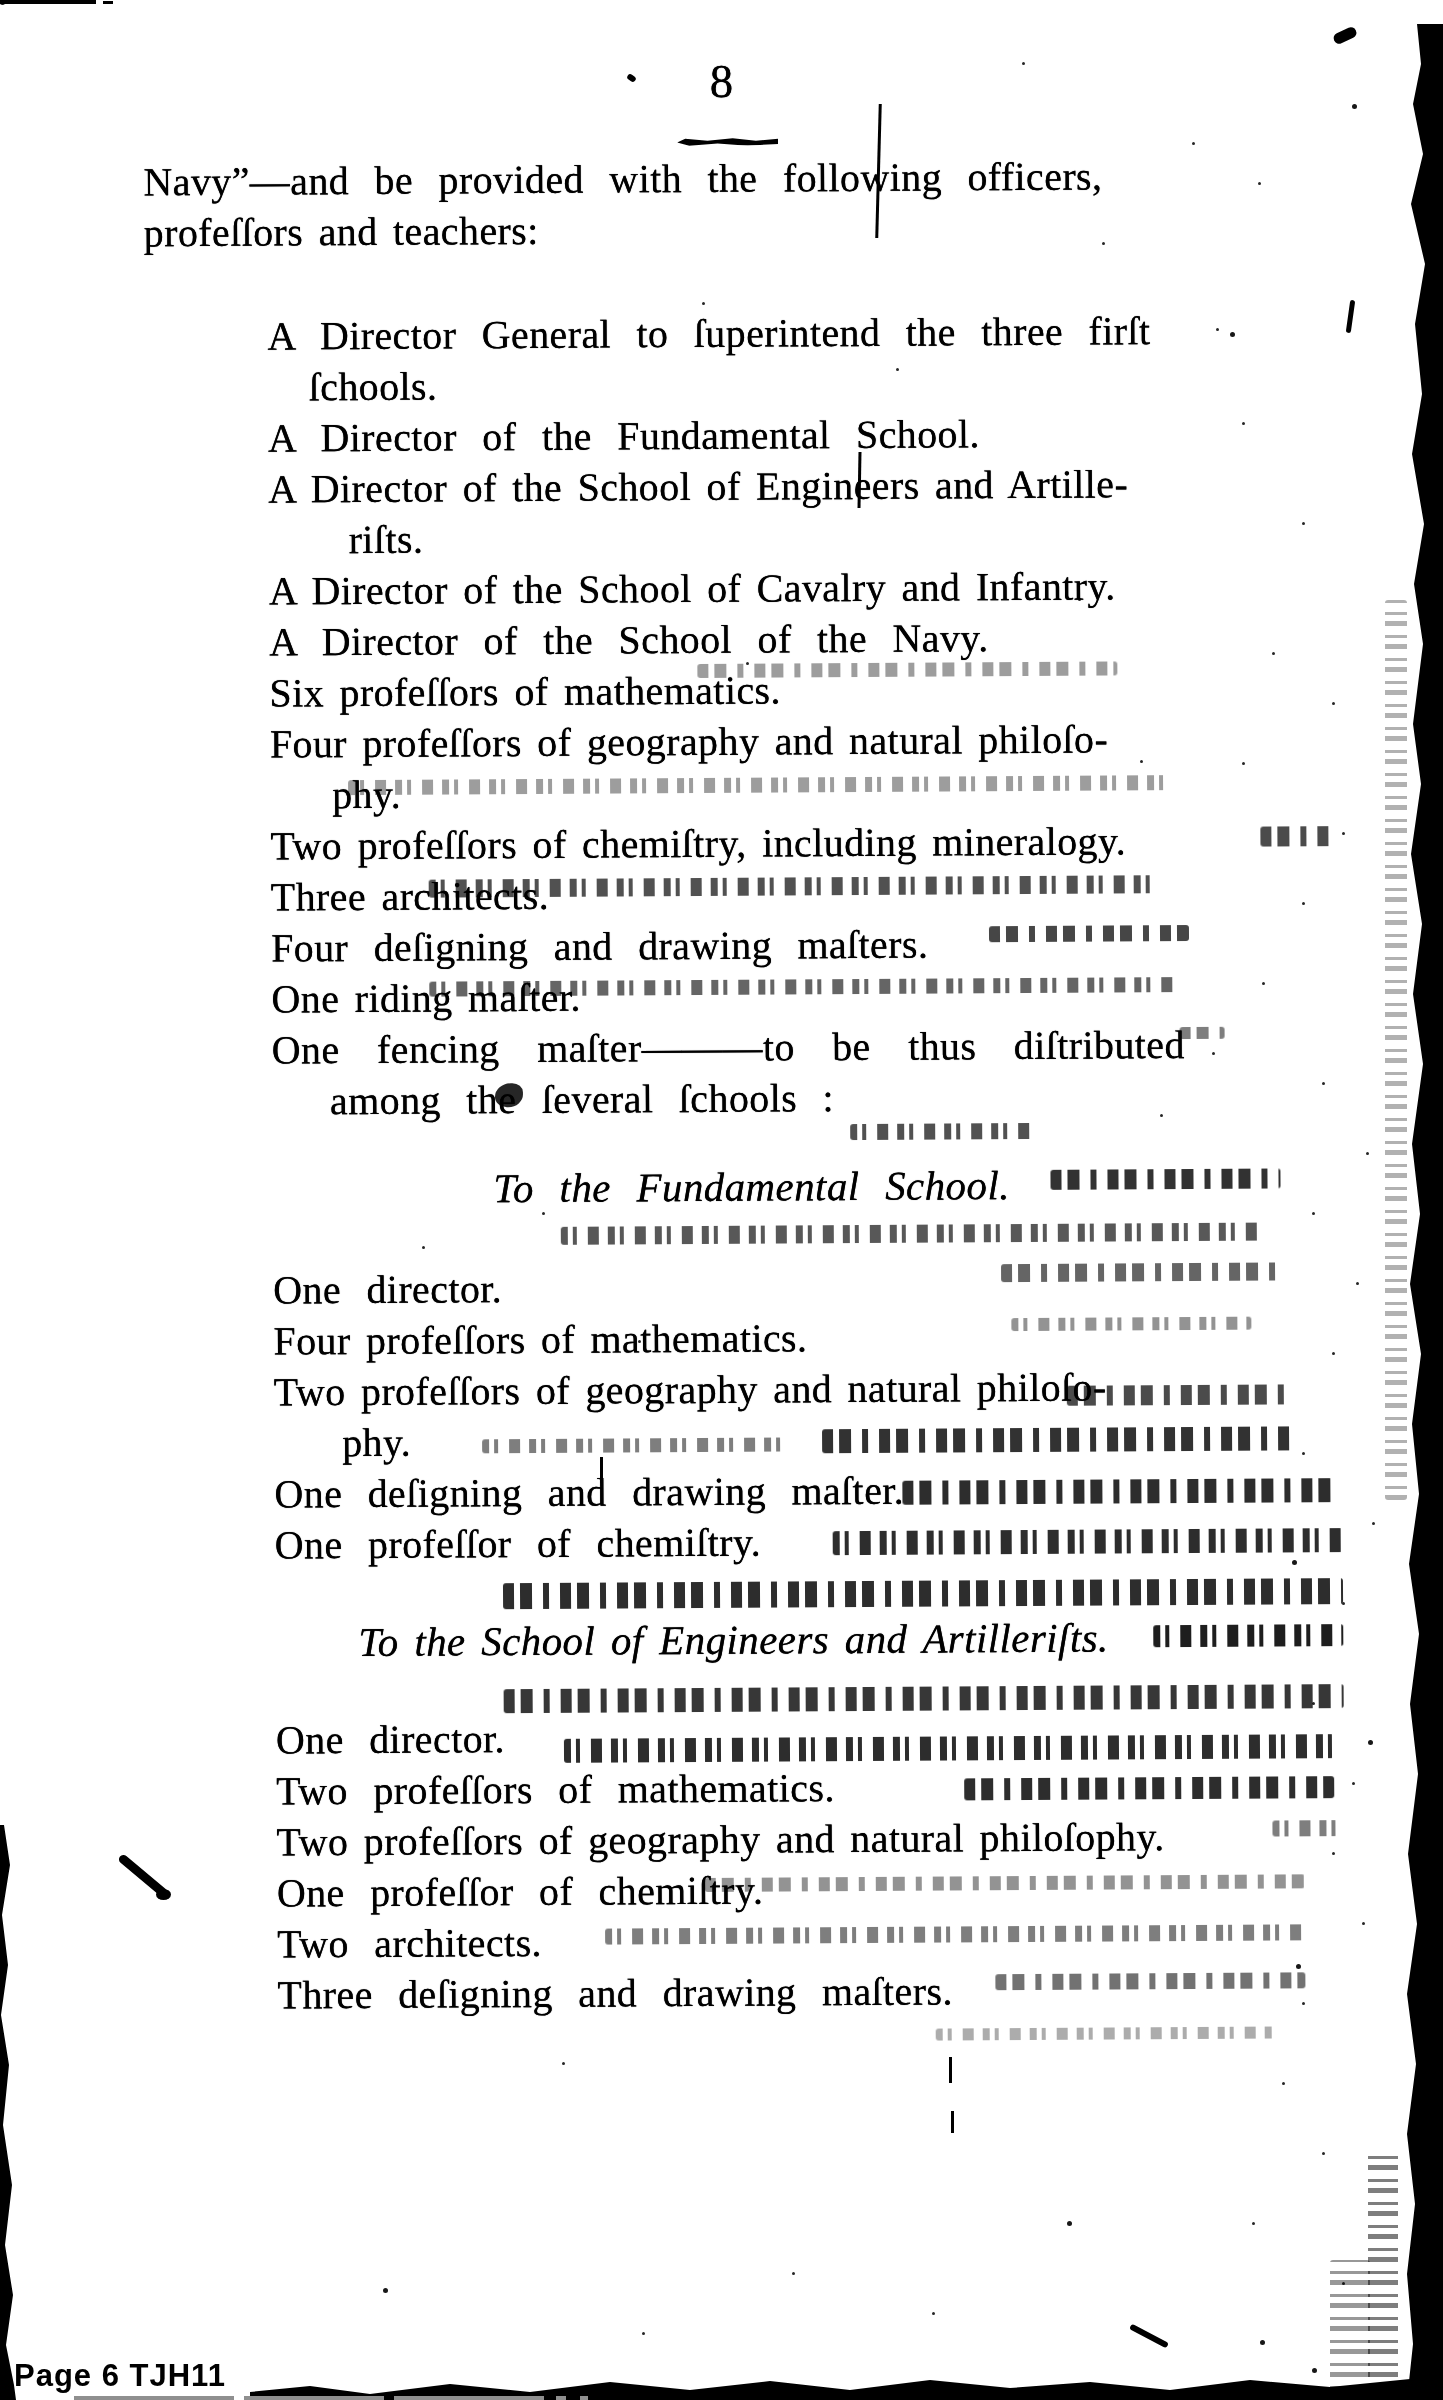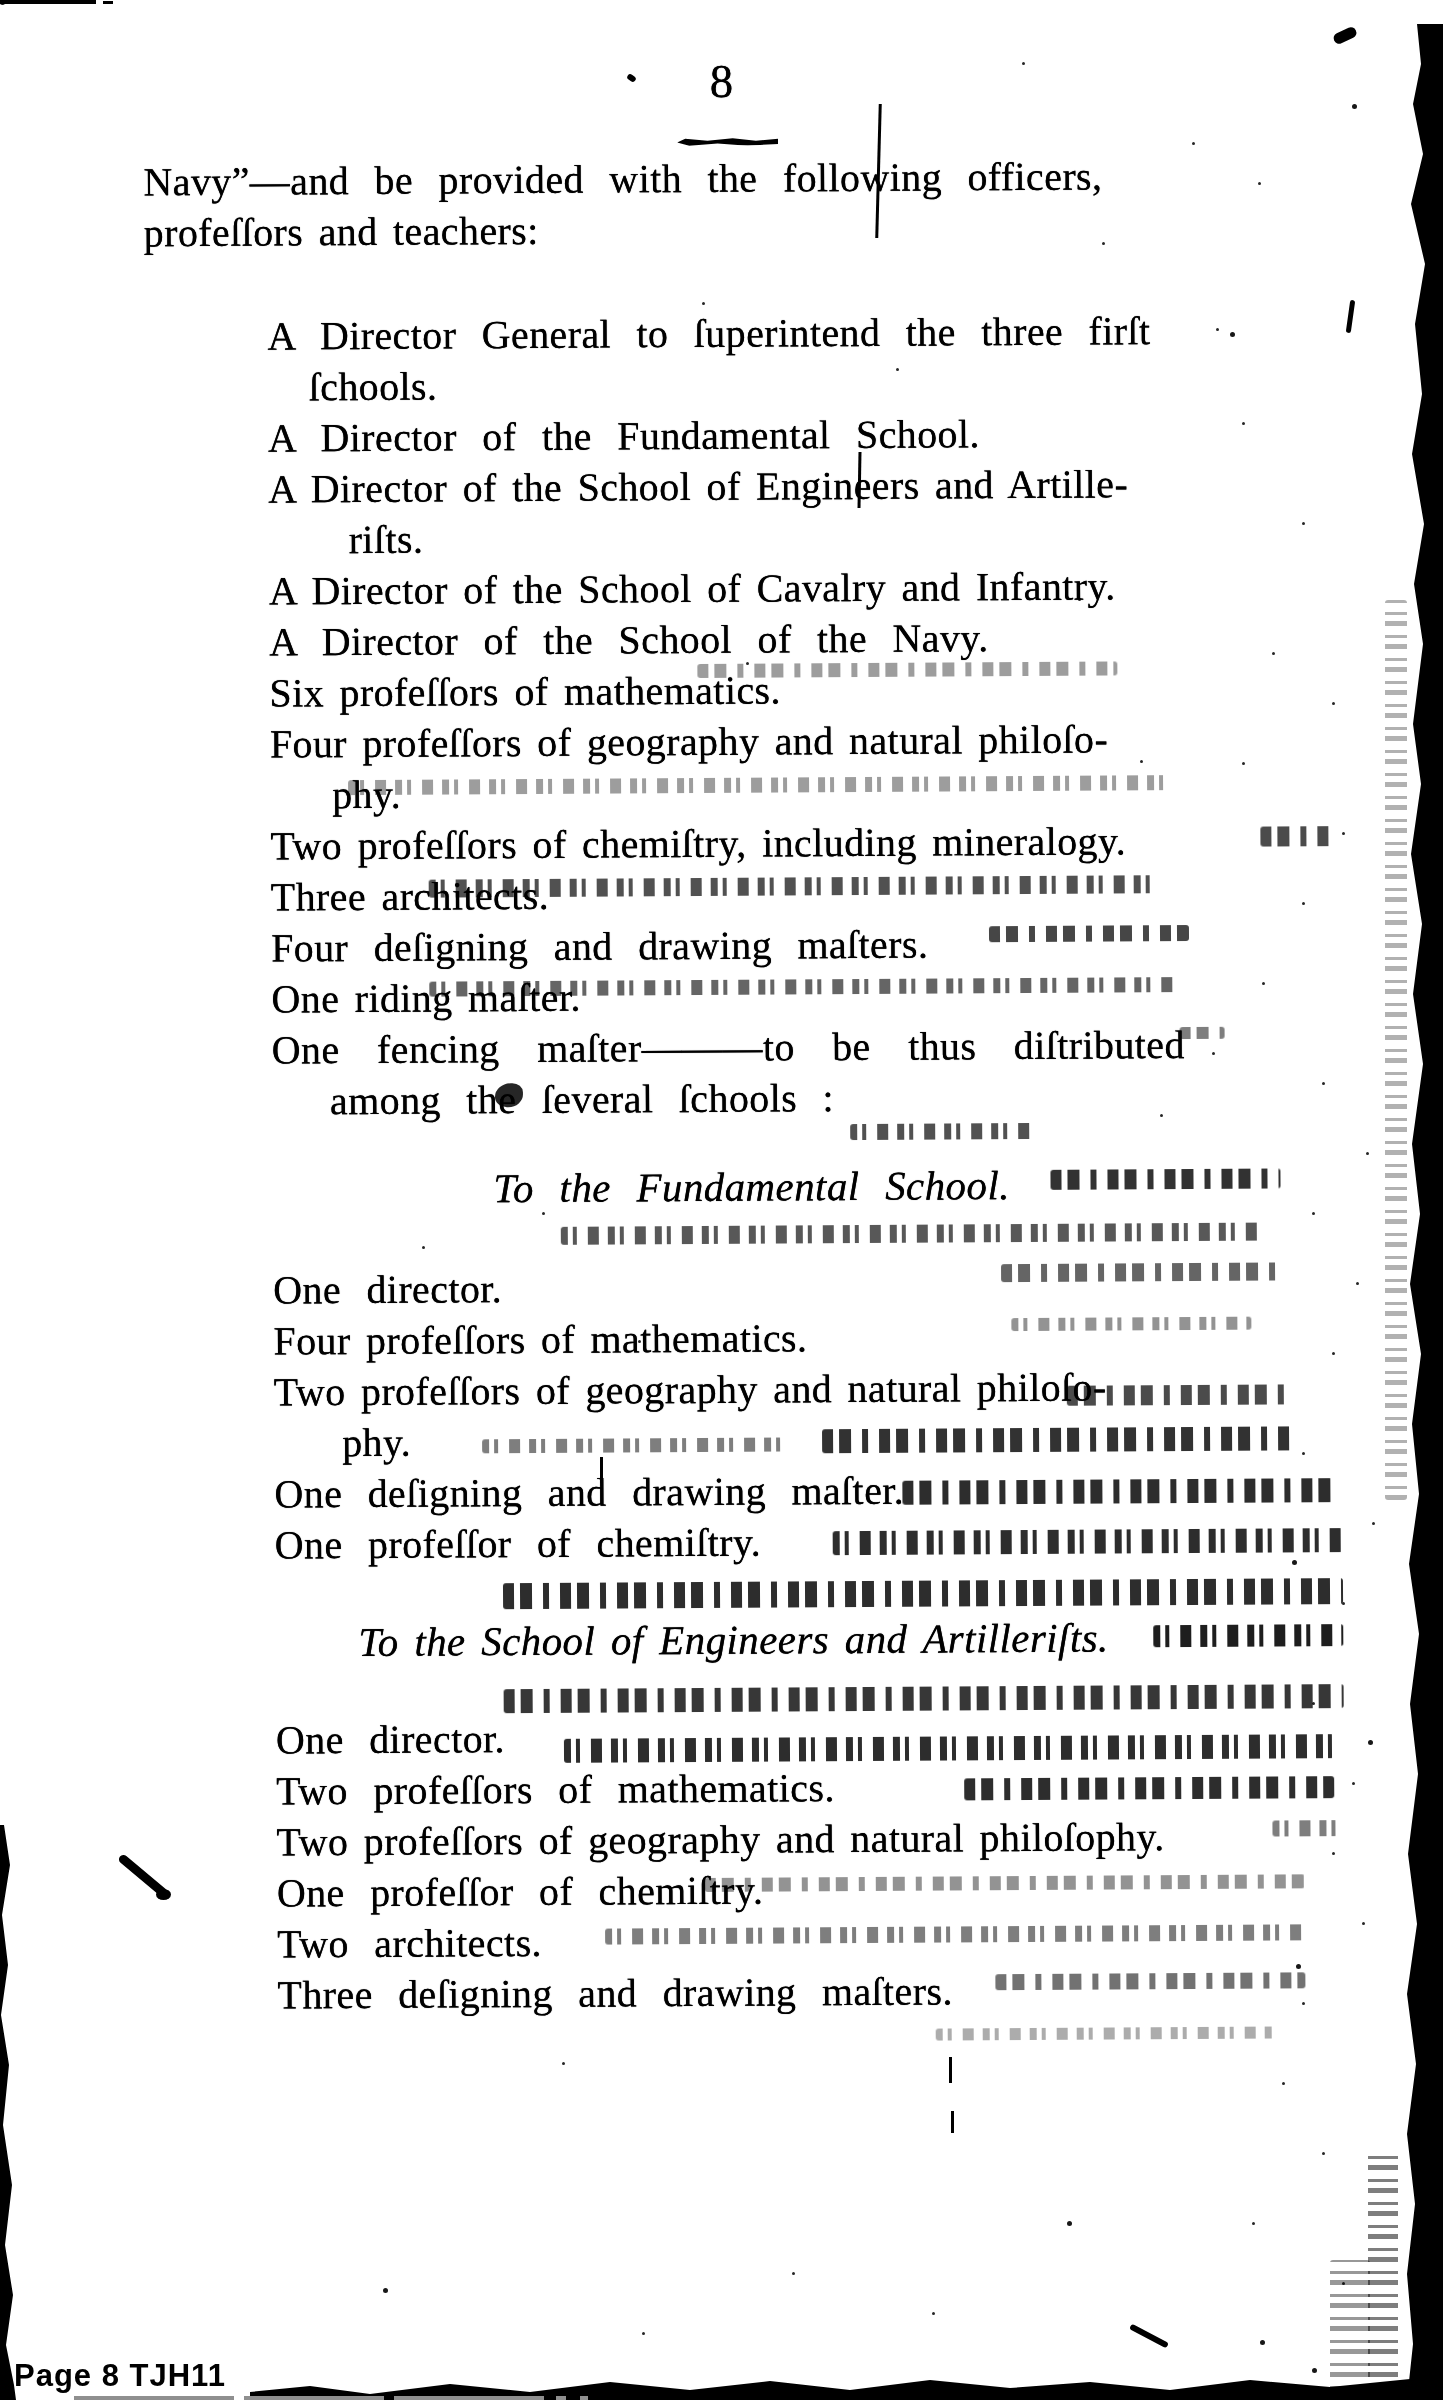--- a/index.html
+++ b/index.html
@@ -146,19 +146,19 @@
     1366px 1152px 0 #000,1312px 1212px 0 #000,1356px 1282px 0 #000,1332px 1352px 0 #000,1302px 1452px 0 #000,
     1372px 1522px 0 #000,1342px 1602px 0 #000,1312px 1702px 0 #000,1352px 1782px 0 #000,1332px 1852px 0 #000,
     1362px 1922px 0 #000,1302px 2002px 0 #000,1282px 2082px 0 #000,1322px 2152px 0 #000,1252px 2222px 0 #000,
     1342px 2282px 0 #000,642px 2332px 0 #000,562px 2062px 0 #000,792px 2272px 0 #000,932px 2312px 0 #000,
     746px 662px 0 #000,542px 1212px 0 #000,422px 1246px 0 #000,302px 856px 0 #000,1160px 1114px 0 #000,
     1216px 328px 0 #000,1140px 760px 0 #000,896px 368px 0 #000,1078px 598px 0 #000,638px 1340px 0 #000;"></div>
   <div class="speck" style="left:0;top:0;width:5px;height:5px;opacity:.9;box-shadow:
     1352px 104px 0 #000,1230px 332px 0 #000,1292px 1560px 0 #000,1368px 1740px 0 #000,1296px 1964px 0 #000,
     1260px 2340px 0 #000,1312px 2368px 0 #000,383px 2288px 0 #000,1067px 2221px 0 #000;"></div>
 
-  <div id="footer-note">Page 8  TJH11</div>
+  <div id="footer-note">Page 6  TJH11</div>
   <div class="underline-seg" style="left:74px;top:2396px;width:160px;"></div>
   <div class="underline-seg" style="left:244px;top:2396px;width:140px;"></div>
   <div class="underline-seg" style="left:394px;top:2396px;width:150px;"></div>
   <div class="underline-seg" style="left:556px;top:2396px;width:10px;"></div>
   <div class="underline-seg" style="left:580px;top:2396px;width:8px;"></div>
 </div>
 
 </body></html>

